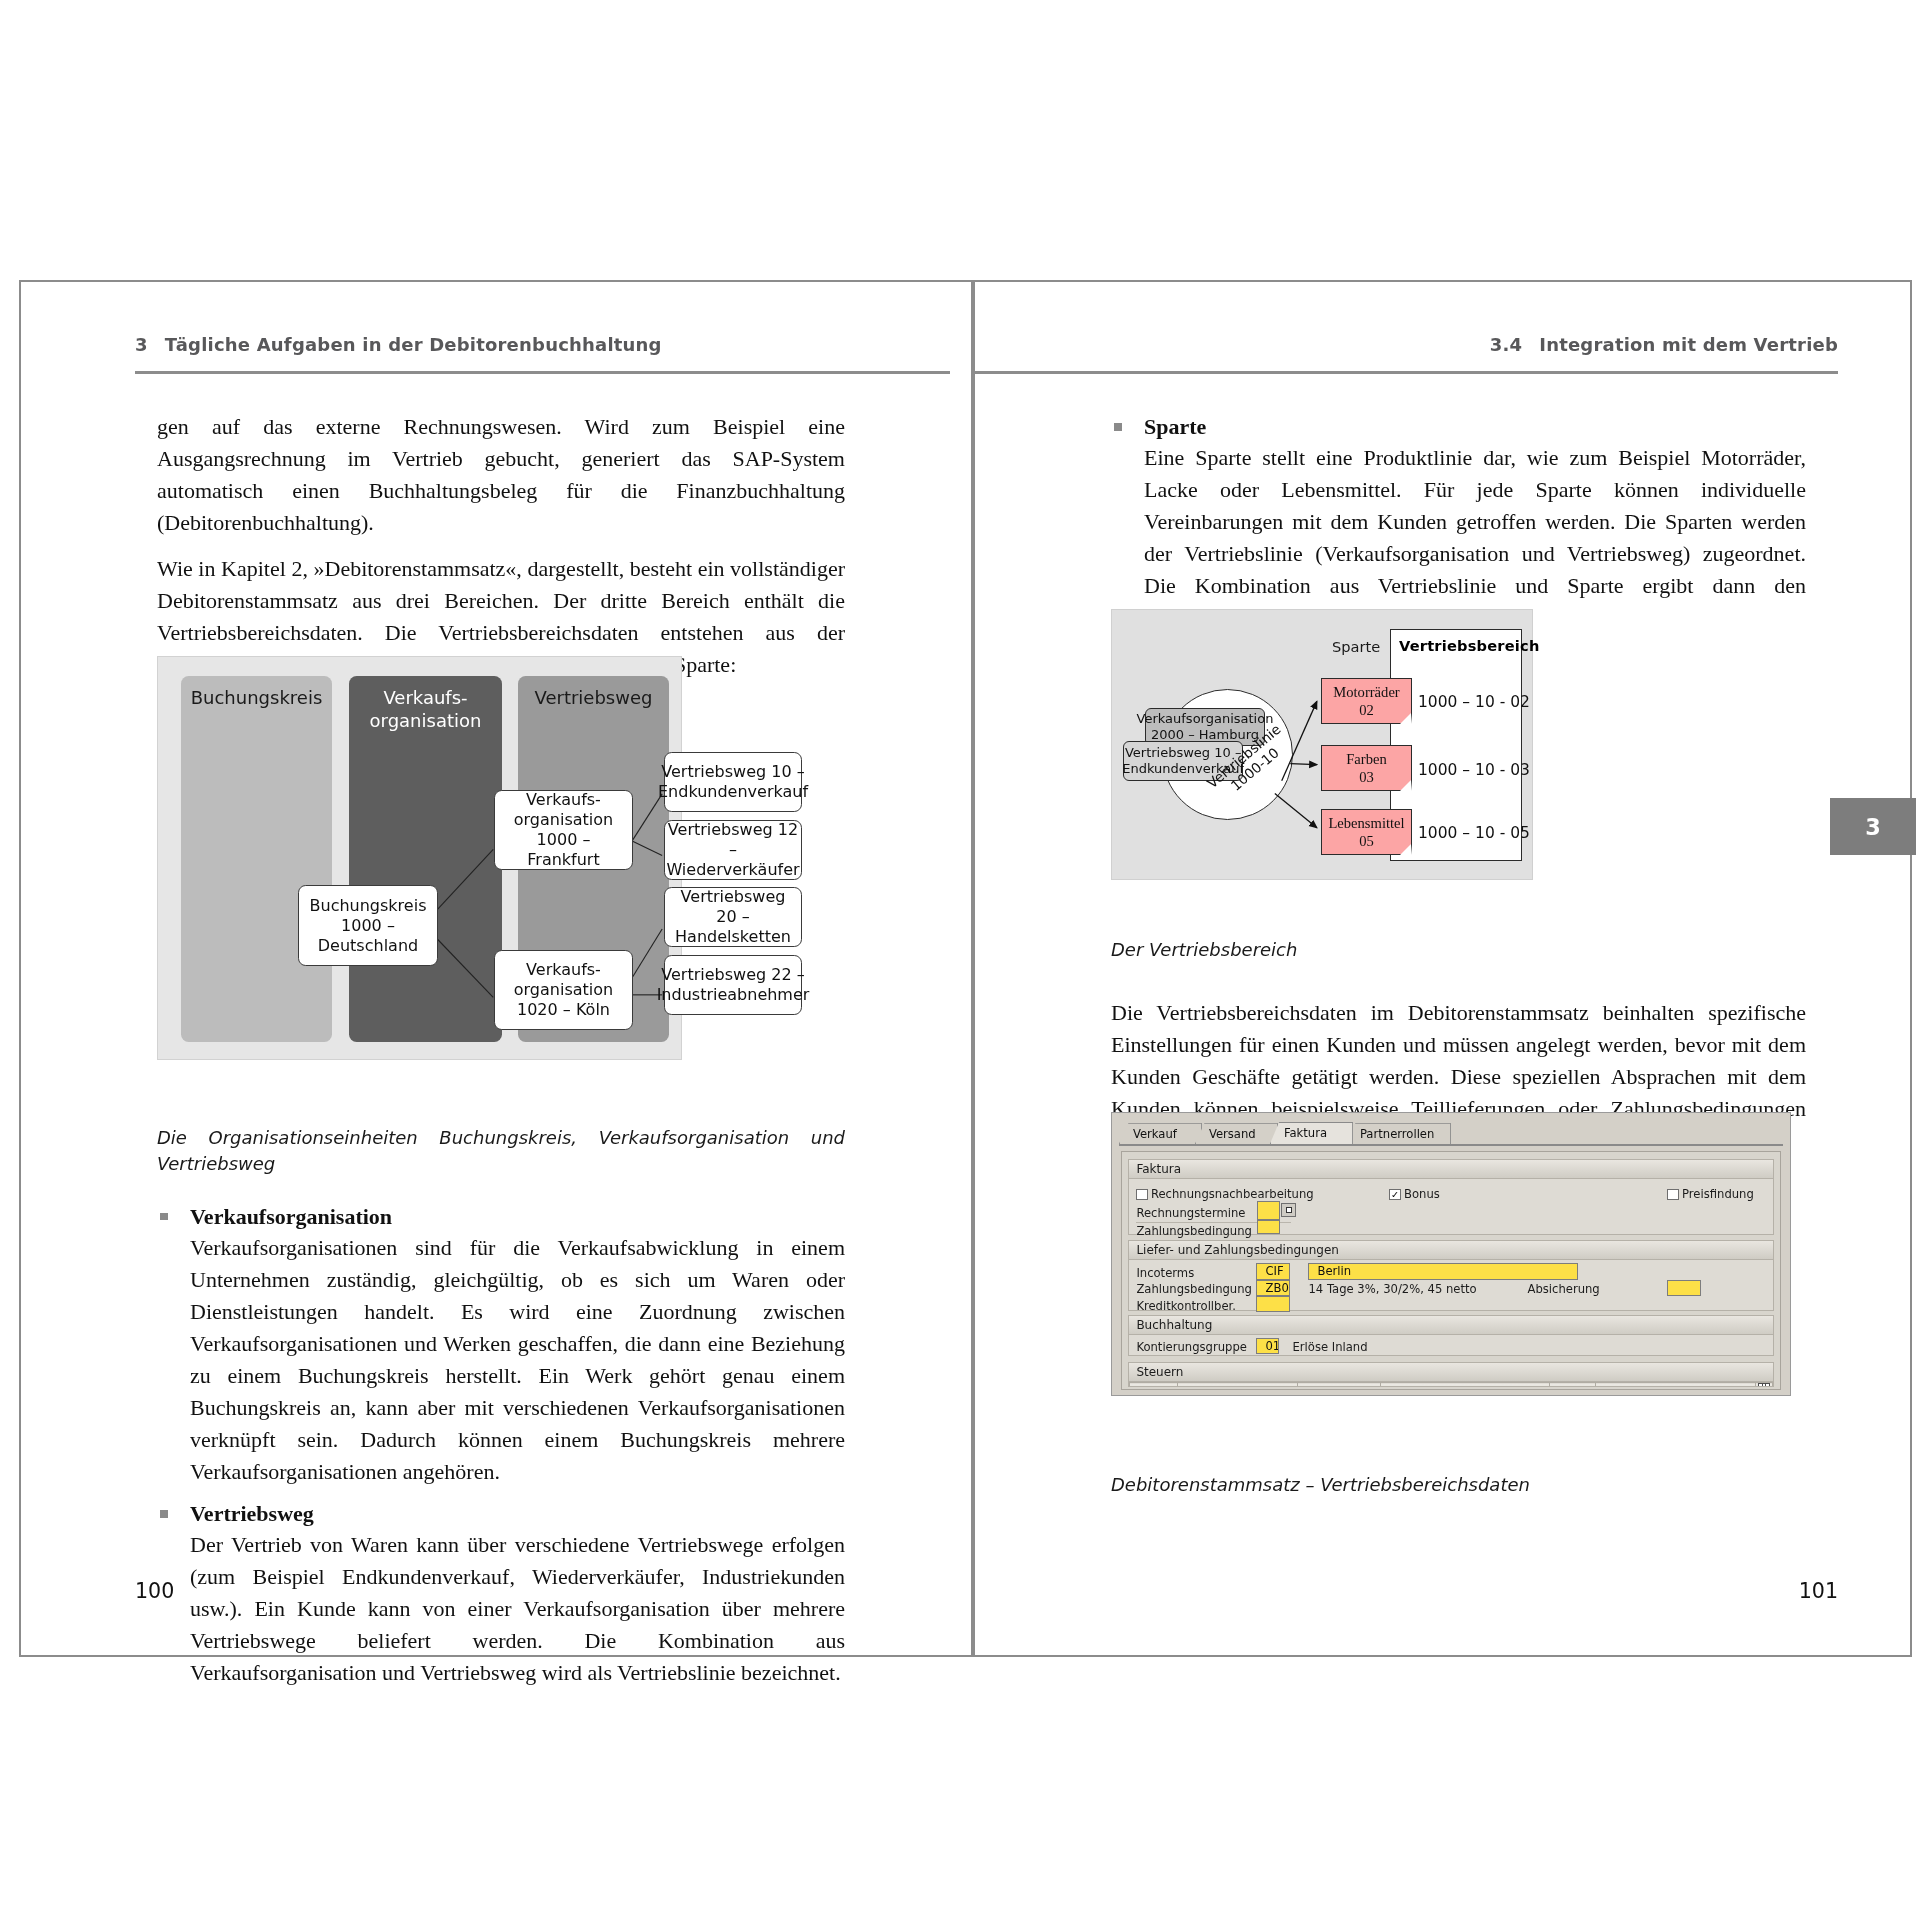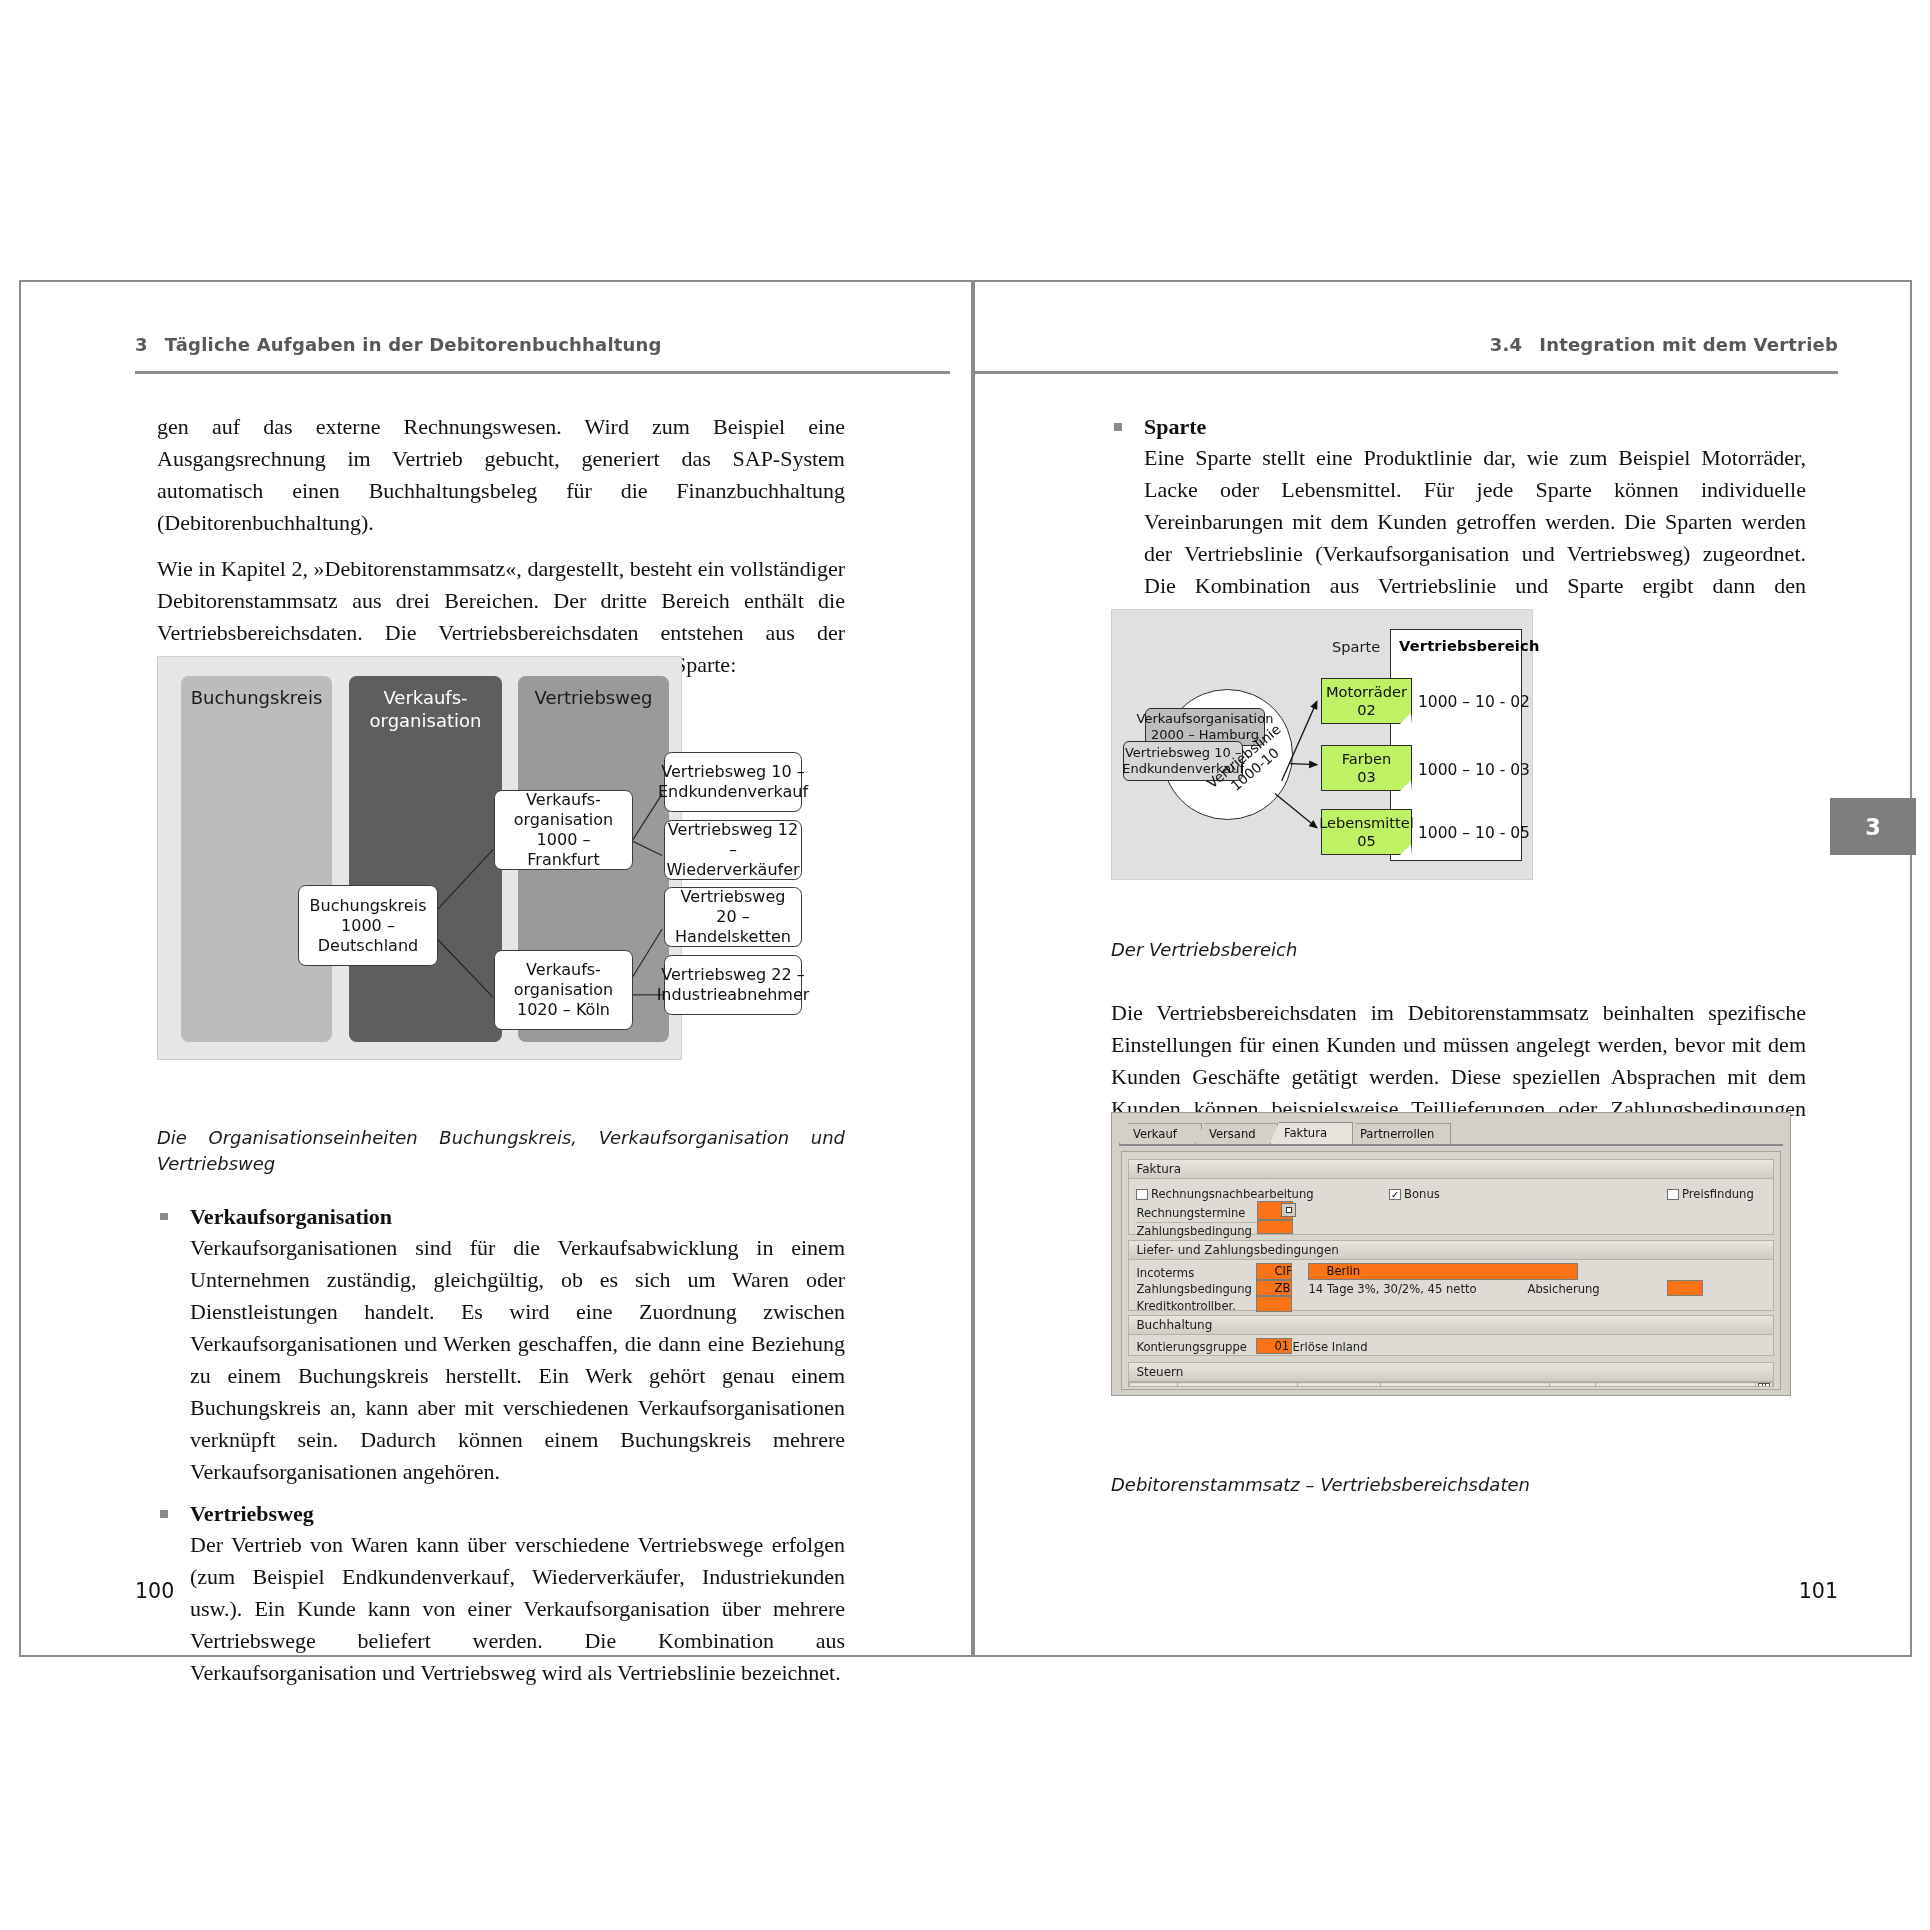--- a/index.html
+++ b/index.html
@@ -223,28 +223,29 @@
     color: #111;
     text-align: center;
     transform: rotate(-40deg);
     transform-origin: 0 0;
     white-space: nowrap;
     z-index: 4;
   }
   .vb-sparte {
     position: absolute;
     width: 91px; height: 46px;
-    background: #bef264;
+    background: #fca5a5;
     border: 0.9px solid #2b2b2b;
     font-size: 14.6px;
     line-height: 18px;
     text-align: center;
     color: #111;
     display: flex; align-items: center; justify-content: center;
     z-index: 3;
+    font-family: Liberation Serif, serif;
   }
   .vb-sparte .dogear {
     position: absolute; right: -0.9px; bottom: -0.9px;
     width: 0; height: 0;
     border-left: 11.2px solid transparent;
     border-bottom: 11.2px solid #fff;
     border-right: 0.9px solid #2b2b2b;
   }
   #vb-sp-0 { left: 209px; top: 68px; }
   #vb-sp-1 { left: 209px; top: 135px; }
@@ -303,25 +304,25 @@
   .grp-title {
     height: 19px; line-height: 19px;
     padding-left: 6.9px;
     font-size: 12px;
     background: linear-gradient(to bottom,#e9e6e0,#cfccc4);
     border-bottom: 0.9px solid #b5b1a8;
   }
   .fld-label { position: absolute; font-size: 11.6px; color: #1c1c1c; white-space: nowrap; }
   .inp {
     position: absolute;
-    background: #f97316;
+    background: #fde047;
     border: 0.9px solid #7d7d7d;
     font-size: 11.6px;
     line-height: 15.5px;
-    padding: 0 17px;
+    padding: 0 8px;
     color: #111;
     white-space: nowrap; overflow: hidden;
   }
   .cbx { position: absolute; display: flex; align-items: center; font-size: 11.6px; }
   .cbx .box {
     width: 11.2px; height: 11.2px;
     background: #fff; border: 0.9px solid #6f6f6f;
     margin-right: 3.4px;
     display: flex; align-items: center; justify-content: center;
     font-size: 9.5px; line-height: 9.5px; color: #111;

